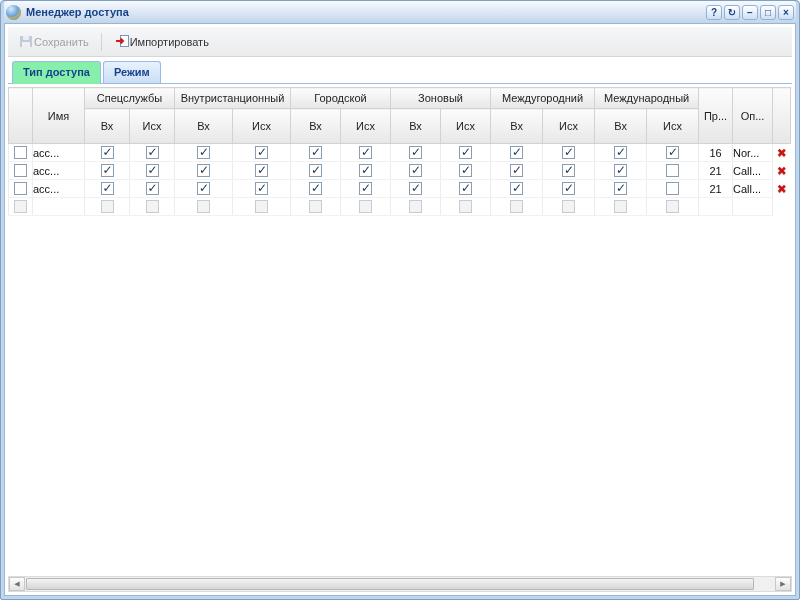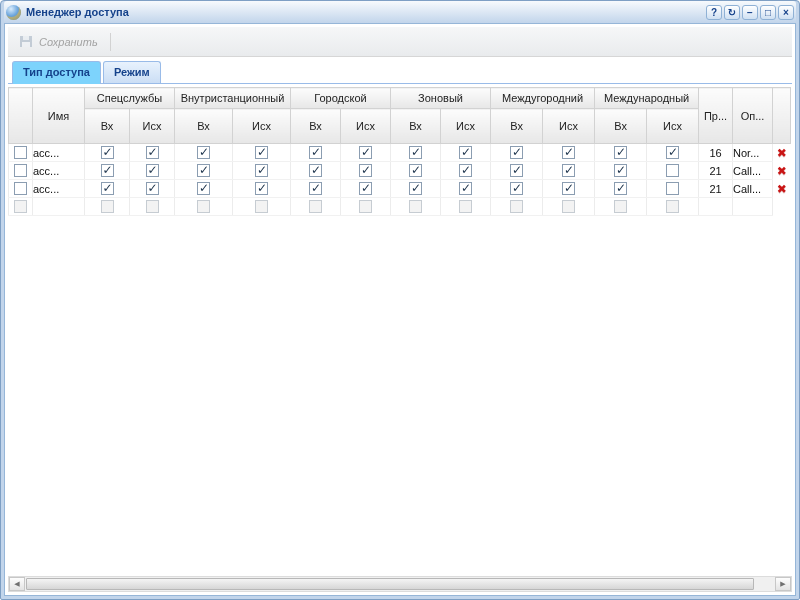--- a/index.html
+++ b/index.html
@@ -21,32 +21,32 @@
             background:linear-gradient(#ffffff,#cfe0f2); color:#15428b; font-weight:bold;
             font-size:10px; line-height:13px; text-align:center; cursor:default; }
 
   
   .wbody { flex:1; background:#fff; border:1px solid #96b6d8; display:flex;
            flex-direction:column; overflow:hidden; padding:3px; }
 
   
   .toolbar { height:30px; flex:0 0 30px; display:flex; align-items:center; gap:4px; padding:0 4px;
              background:linear-gradient(#f6f7f8,#e9ebed); border-bottom:1px solid #d6d6d6; }
-  .tbtn { display:flex; align-items:center; gap:5px; padding:3px 6px; border-radius:2px; color:#333;font-style:italic; }
+  .tbtn { display:flex; align-items:center; padding:3px 6px; border-radius:2px; color:#333; }
   .tbtn.disabled { color:#a3a3a3; }
   .tbtn.disabled svg { opacity:.45; }
   .tsep { width:1px; height:18px; background:#d2d2d2; margin:0 2px; }
 
   
   .tabstrip { flex:0 0 27px; display:flex; gap:2px; padding:4px 4px 0; background:#fff;
               border-bottom:1px solid #99bbe8; }
   .tab { padding:4px 10px; font-weight:bold; color:#15428b; border:1px solid #99bbe8;
          border-bottom:none; border-radius:3px 3px 0 0;
          background:linear-gradient(#e8f2fd,#cbdef5); cursor:default; }
-  .tab.active { background:#7dd3fc; margin-bottom:-1px; padding-bottom:5px; }
+  .tab.active { background:#86efac; margin-bottom:-1px; padding-bottom:5px; }
 
   
   .gridwrap { flex:1; overflow:hidden; padding-top:3px; }
   table { border-collapse:collapse; table-layout:fixed; width:782px; }
   th { background:linear-gradient(#fcfcfc,#e7e7e7); border:1px solid #d2d2d2;
        font-weight:normal; color:#222; height:21px; text-align:center; overflow:hidden;
        white-space:nowrap; }
   thead tr.sub th { height:35px; }
   td { border-left:1px solid #ececec; border-right:1px solid #ececec;
        border-bottom:1px solid #f1f1f1; height:18px; text-align:center; overflow:hidden;
@@ -93,20 +93,27 @@
     <div class="toolbar">
       <span class="tbtn disabled">
         <span><svg width="16" height="16">
               <path d="M2 3 h12 v11 h-12 z" fill="#8ea0b4"></path>
               <rect x="5" y="3" width="6" height="4" fill="#e2e8ef"></rect>
               <rect x="4" y="9" width="8" height="5" fill="#f0f3f7"></rect>
             </svg></span>
         <span>Сохранить</span>
       </span>
       <span class="tsep"></span>
+      <span class="tbtn">
+        <span><svg width="16" height="16">
+              <rect x="6.5" y="2.5" width="8" height="11" fill="#fff" stroke="#7a93b8"></rect>
+              <path d="M2 8 L9 8 M6.5 5.5 L9 8 L6.5 10.5" stroke="#cc2020" stroke-width="2" fill="none"></path>
+            </svg></span>
+        <span>Импортировать</span>
+      </span>
     </div>
 
     <div class="tabstrip">
       <span class="tab active">Тип доступа</span>
       <span class="tab">Режим</span>
     </div>
 
     <div class="gridwrap">
       <table>
         <colgroup>

